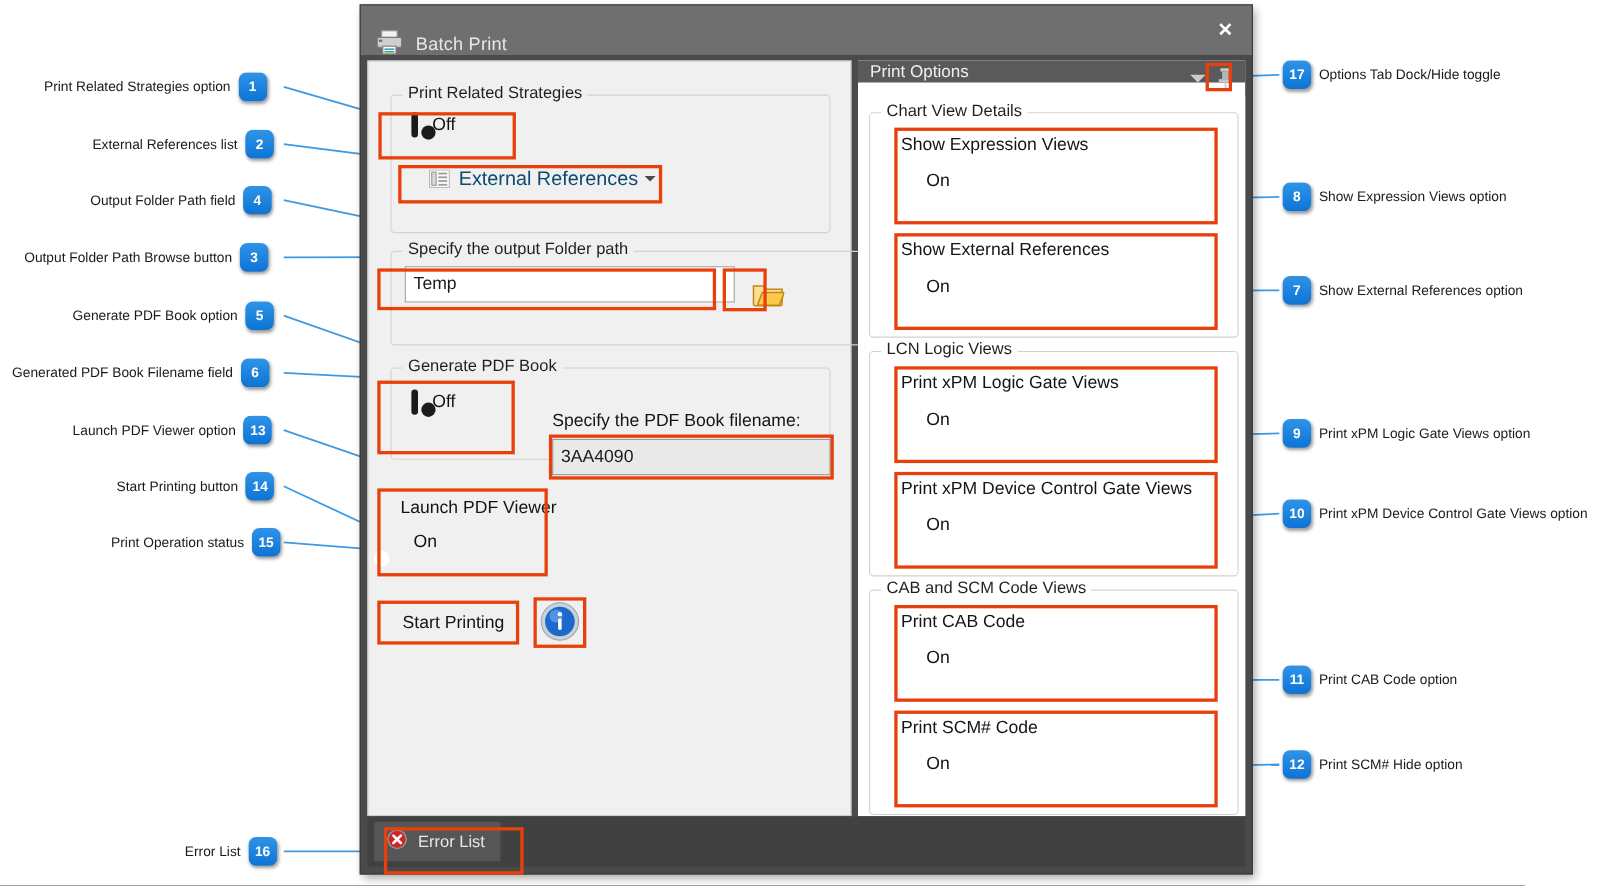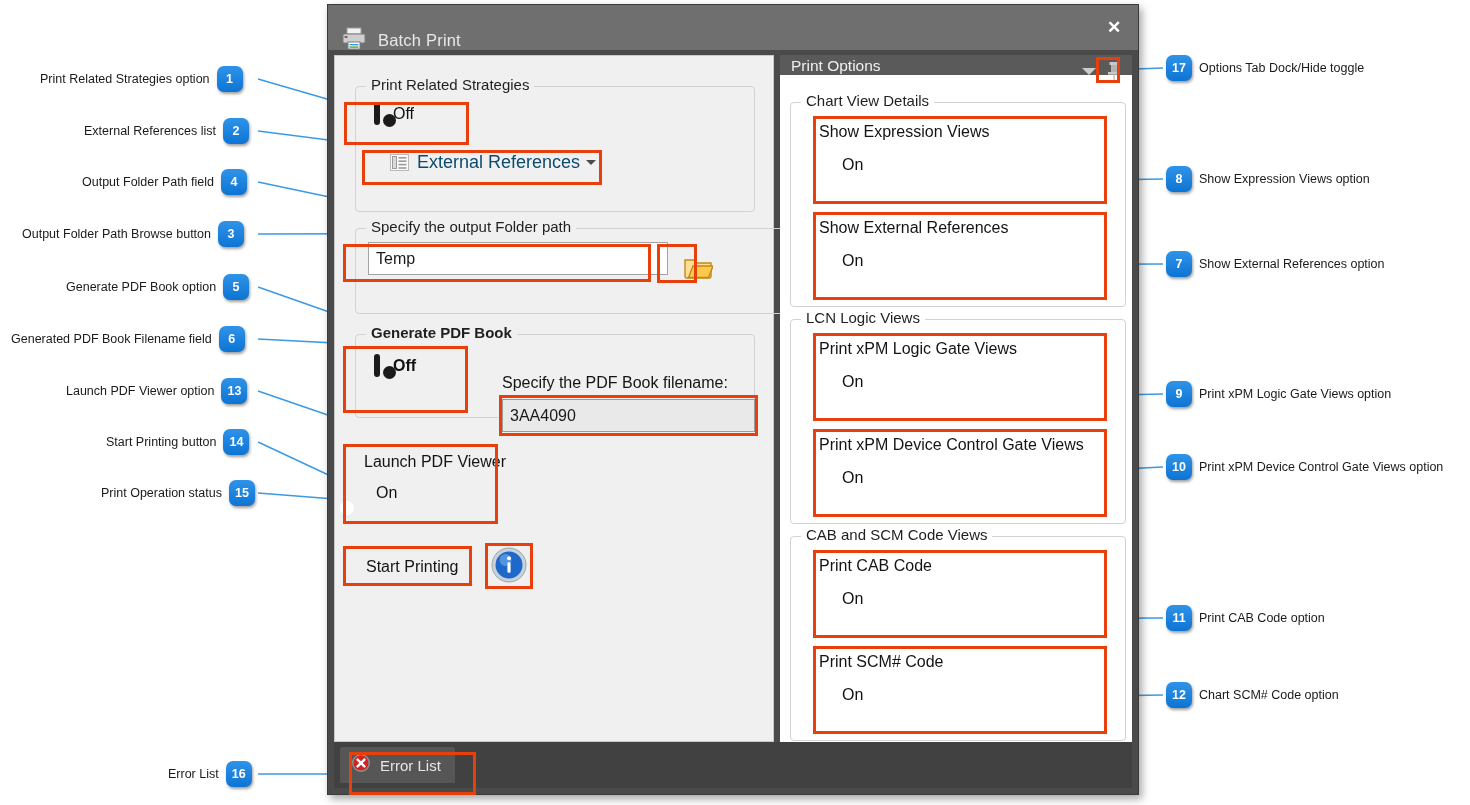--- a/index.html
+++ b/index.html
@@ -216,21 +216,21 @@
   <div class="callout right" style="left:1166px;top:454px;">
     <span class="badge">10</span>
     <span class="ctext">Print xPM Device Control Gate Views option</span>
   </div>
   <div class="callout right" style="left:1166px;top:605px;">
     <span class="badge">11</span>
     <span class="ctext">Print CAB Code option</span>
   </div>
   <div class="callout right" style="left:1166px;top:682px;">
     <span class="badge">12</span>
-    <span class="ctext">Chart SCM# Code option</span>
+    <span class="ctext">Print SCM# Hide option</span>
   </div>
 
   <div class="window">
 
     <div class="titlebar">
       <span class="printer-ico">
         <svg width="26" height="24" viewBox="0 0 26 24">
           <rect x="6" y="2" width="14" height="6" fill="#f2f2f2" stroke="#9a9a9a"></rect>
           <rect x="2" y="8" width="22" height="9" rx="1.5" fill="#cfcfcf" stroke="#7d7d7d"></rect>
           <rect x="3.5" y="10" width="3" height="2" fill="#6b6b6b"></rect>
@@ -277,21 +277,21 @@
             <span>Temp</span>
           </div>
           <span style="position:absolute;left:327px;top:24px;">
             <svg width="30" height="28" viewBox="0 0 30 28">
               <path d="M2 7 h9 l2.5 3 H28 v13.5 a1.5 1.5 0 0 1 -1.5 1.5 H3.5 A1.5 1.5 0 0 1 2 23.5 Z" fill="#fcdf92" stroke="#c08a17" stroke-width="1.4"></path>
               <path d="M5.5 24.5 L10 13 H30 L25.5 24.5 Z" fill="#fdc84b" stroke="#c08a17" stroke-width="1.4"></path>
             </svg>
           </span>
         </div>
 
-        <div class="gbox" style="left:20px;top:278px;width:400px;height:84px;font-weight:bold;">
+        <div class="gbox" style="left:20px;top:278px;width:400px;height:84px;">
           <span class="glabel">Generate PDF Book</span>
           <div class="tglrow" style="position:absolute;left:18px;top:22px;">
             <span class="tgl off">
               <span class="track"></span><span class="knob"></span>
             </span>
             <span class="state">Off</span>
           </div>
         </div>
 
         <span class="plainlabel" style="position:absolute;left:167px;top:318px;">Specify the PDF Book filename:</span>

